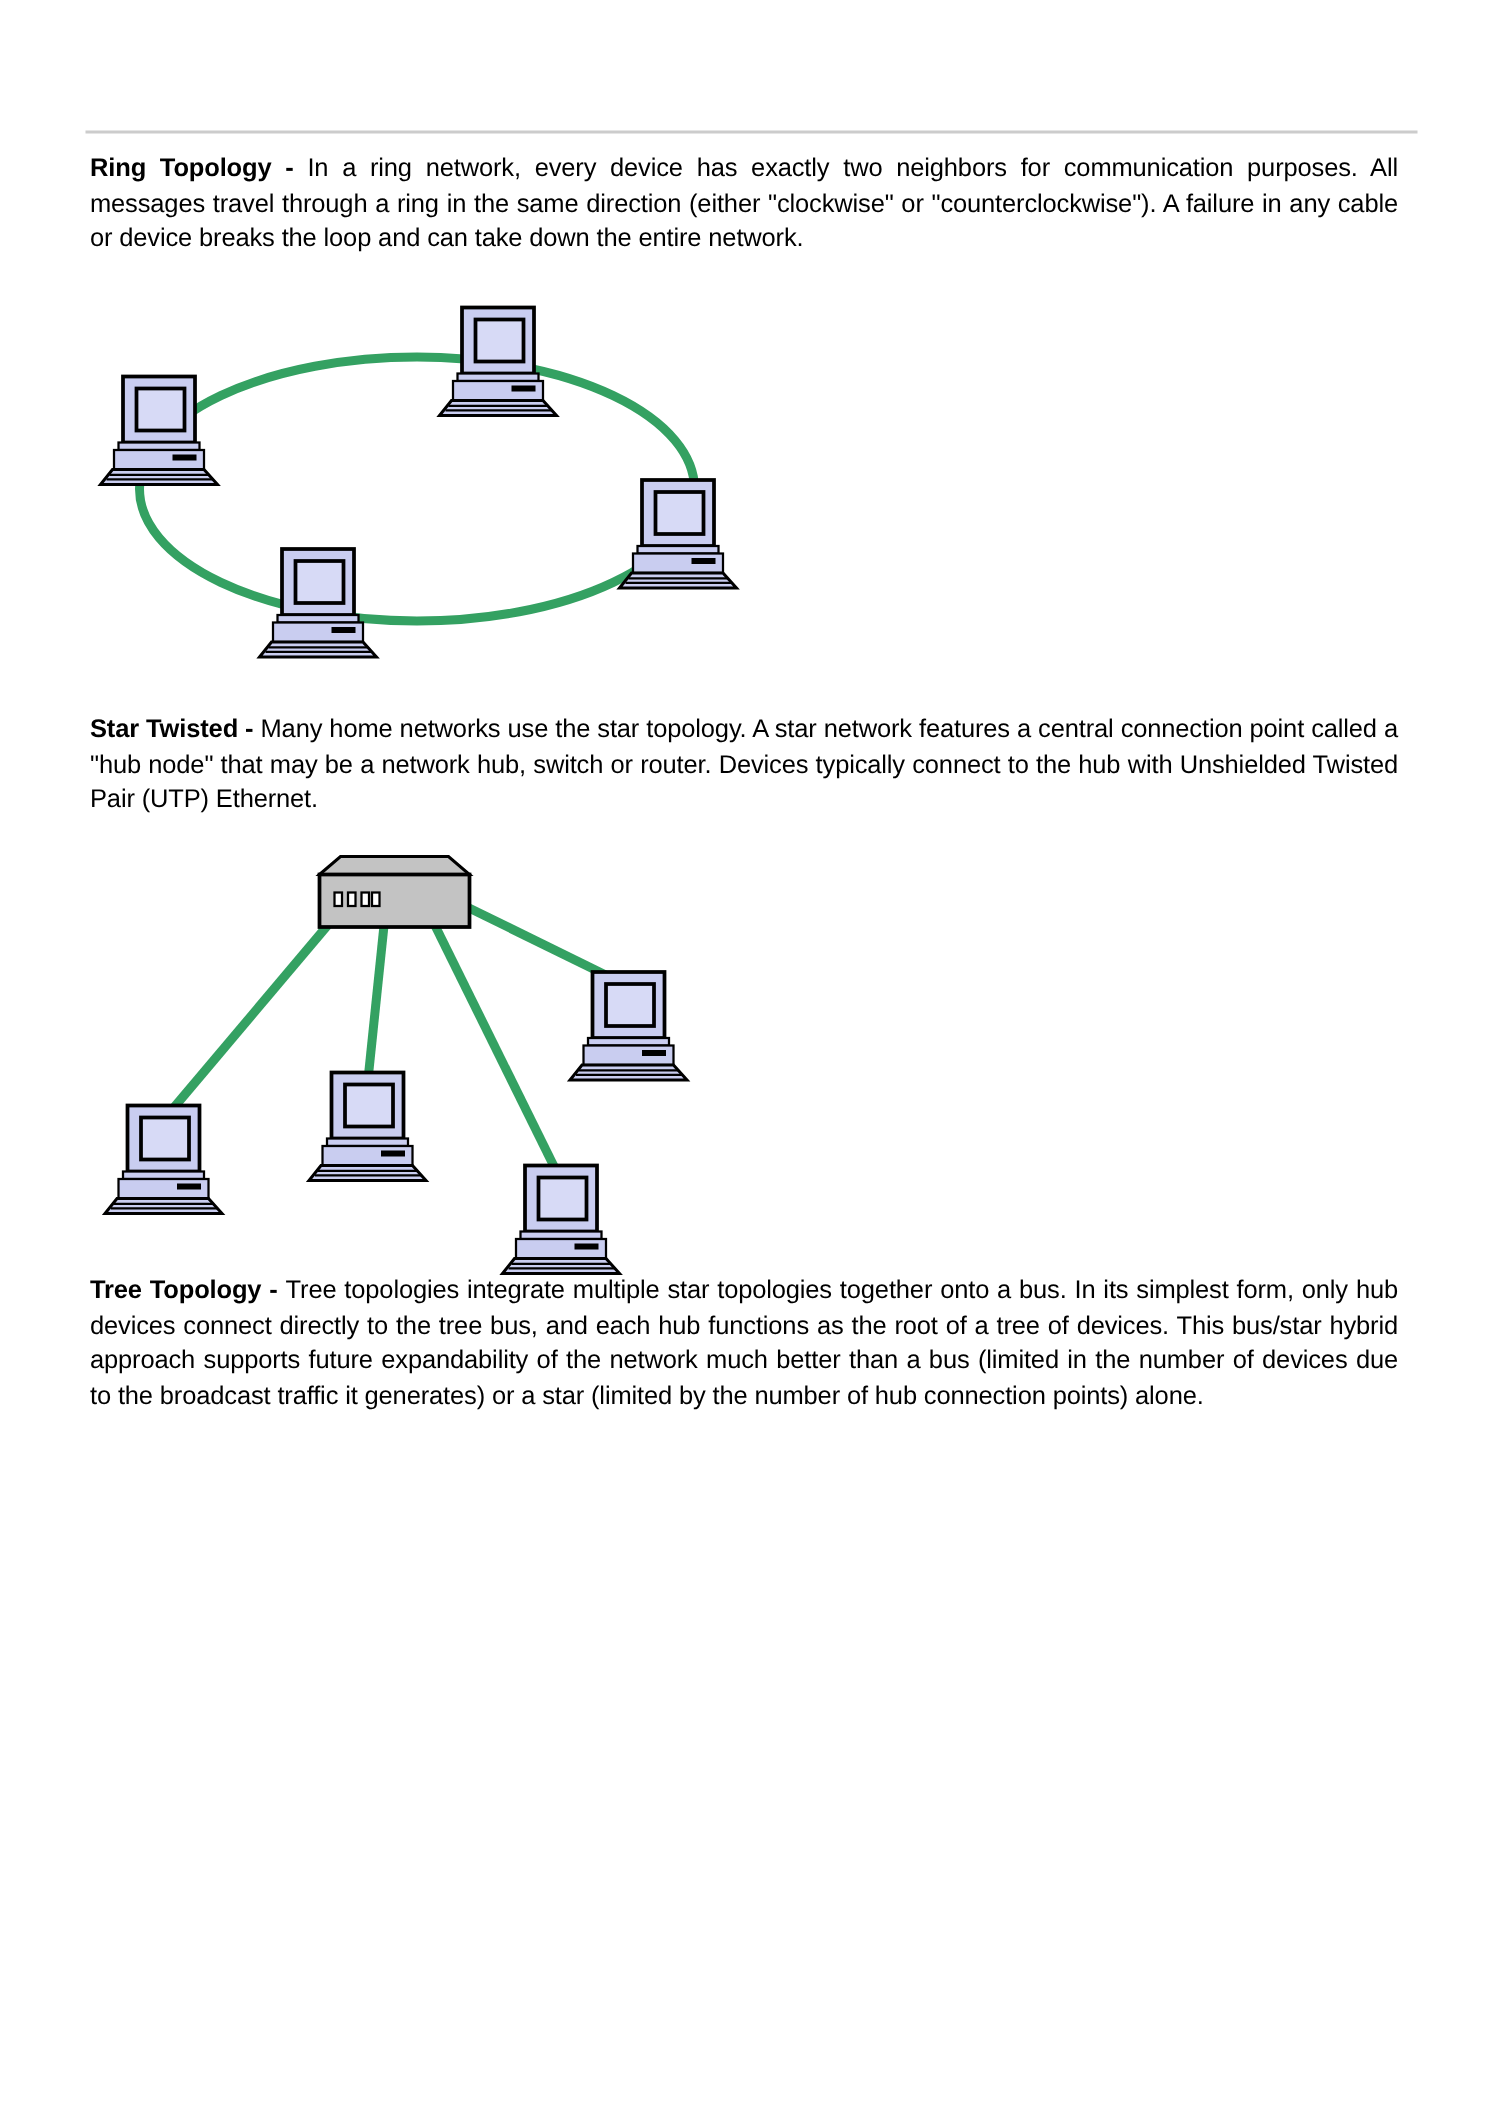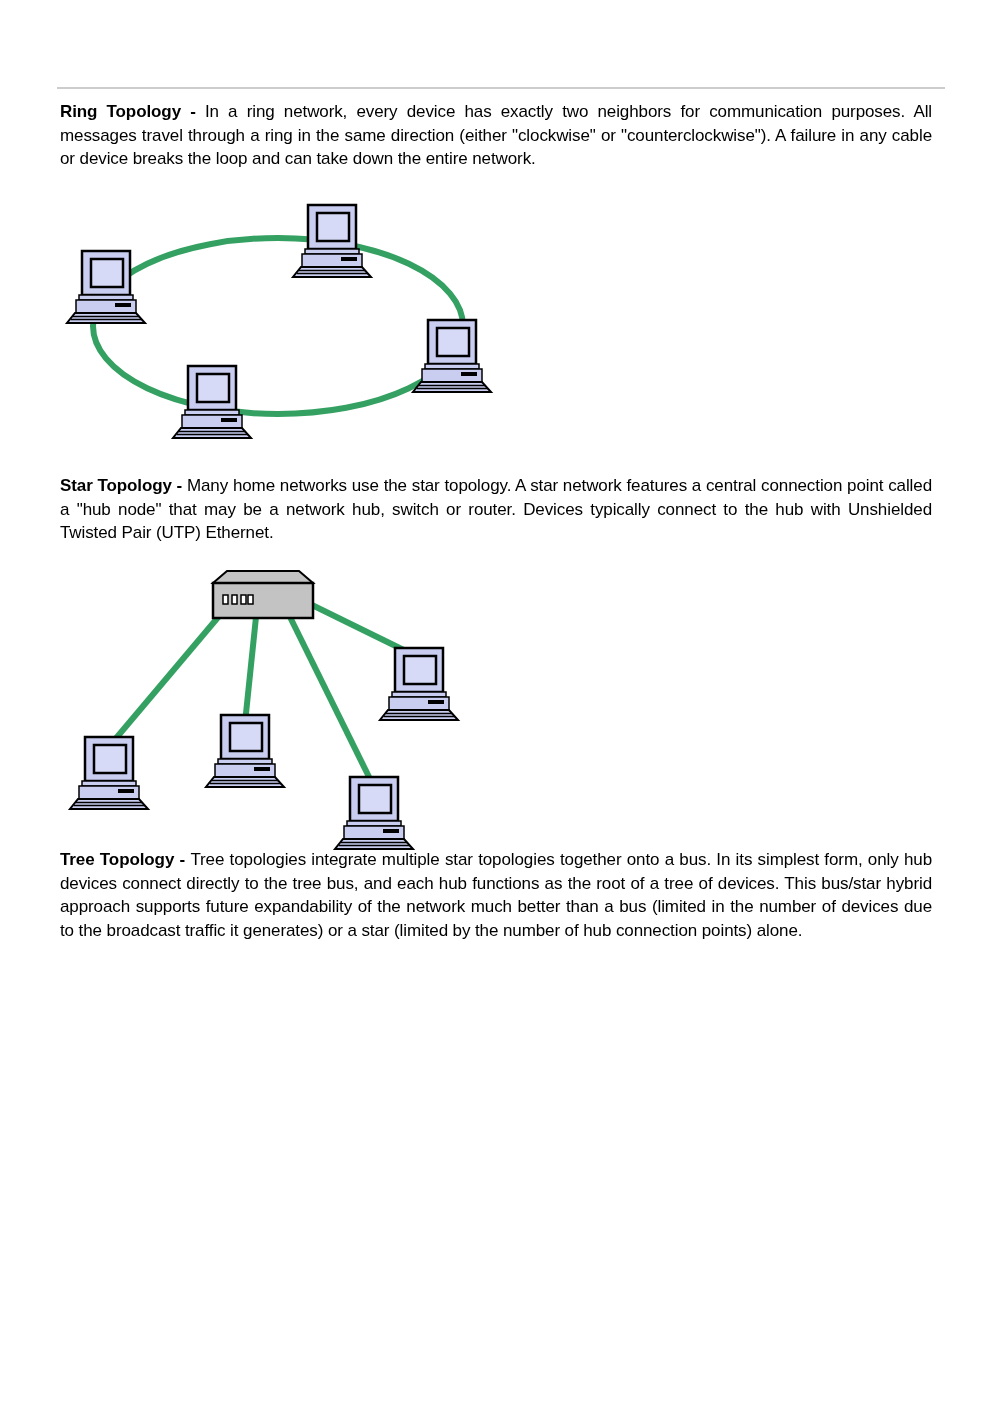--- a/index.html
+++ b/index.html
@@ -67,21 +67,21 @@
     </defs>
 
     <ellipse cx="218" cy="126" rx="185" ry="88" fill="none" stroke="#34a162" stroke-width="6"></ellipse>
 
     <use href="#pc" x="7" y="51"></use>
     <use href="#pc" x="233" y="5"></use>
     <use href="#pc" x="353" y="120"></use>
     <use href="#pc" x="113" y="166"></use>
   </svg>
 
-  <p class="para para-star"><b>Star Topology - </b><span>Many home networks use the star topology. A star network features a central connection point called a "hub node" that may be a network hub, switch or router. Devices typically connect to the hub with Unshielded Twisted Pair (UTP) Ethernet.</span></p>
+  <p class="para para-star"><b>Star Twisted - </b><span>Many home networks use the star topology. A star network features a central connection point called a "hub node" that may be a network hub, switch or router. Devices typically connect to the hub with Unshielded Twisted Pair (UTP) Ethernet.</span></p>
 
   <svg class="diagram diagram-star" width="420" height="300" viewBox="0 0 420 300">
 
     <line x1="160" y1="50" x2="52" y2="178" stroke="#34a162" stroke-width="6"></line>
     <line x1="196" y1="52" x2="185" y2="158" stroke="#34a162" stroke-width="6"></line>
     <line x1="230" y1="52" x2="313" y2="220" stroke="#34a162" stroke-width="6"></line>
     <line x1="252" y1="40" x2="358" y2="92" stroke="#34a162" stroke-width="6"></line>
 
     <g>
       <polygon points="153,18 167,6 239,6 253,18" fill="#c3c3c3" stroke="#000" stroke-width="2"></polygon>

